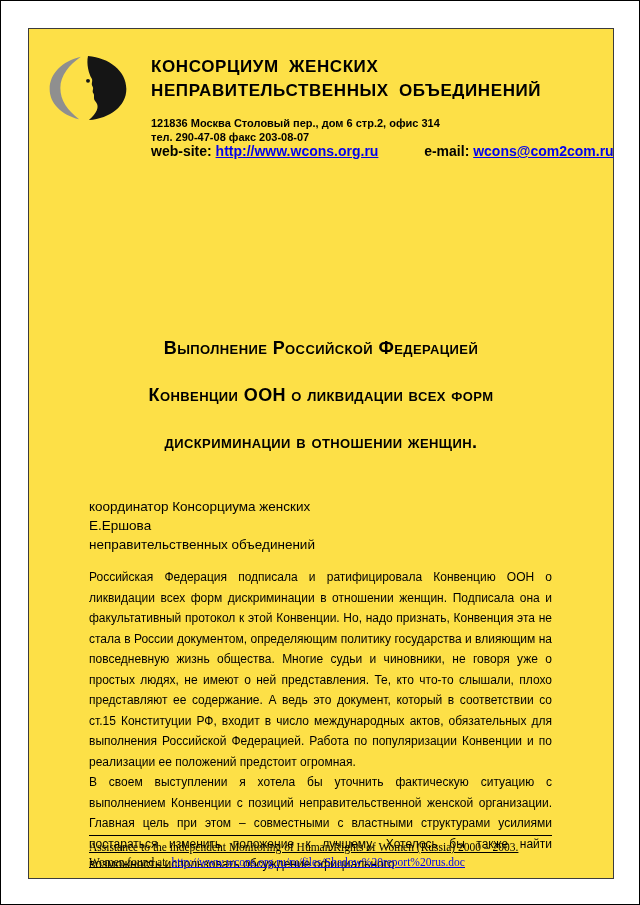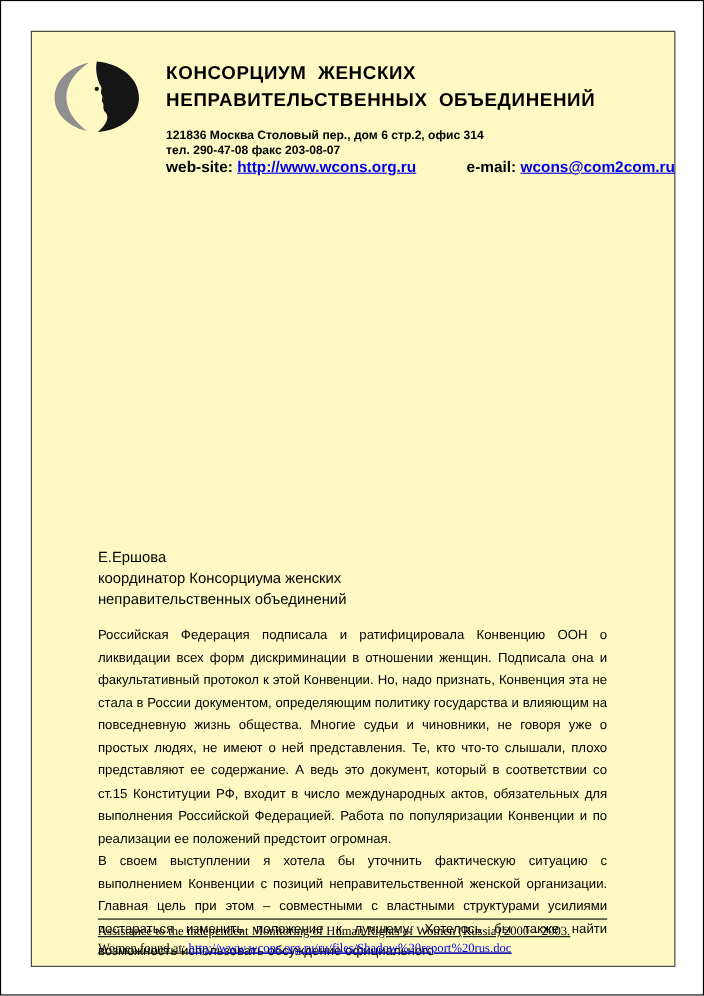--- a/index.html
+++ b/index.html
@@ -12,21 +12,21 @@
     color: #000000;
     position: relative;
   }
   .page {
     position: absolute;
     left: 27px;
     top: 27px;
     width: 586px;
     height: 851px;
     border: 1px solid #3c3c3c;
-    background: #fef9c3;
+    background: #fde047;
   }
   
   .letterhead {
     position: absolute;
     top: 26px;
     left: 14px;
     right: 36px;
     display: flex;
     gap: 18px;
   }
@@ -131,24 +131,29 @@
           <span>web-site:</span>
           <a class="link">http://www.wcons.org.ru</a>
           <span class="contact-spacer"></span>
           <span>e-mail:</span>
           <a class="link">wcons@com2com.ru</a>
         </div>
       </div>
     </div>
   </div>
 
+  <div class="doc-title">
+    <div>Выполнение Российской Федерацией</div>
+    <div>Конвенции ООН о ликвидации всех форм</div>
+    <div>дискриминации в отношении женщин.</div>
+  </div>
 
   <div class="author">
+    <div>координатор Консорциума женских</div>
     <div>Е.Ершова</div>
-    <div>координатор Консорциума женских</div>
     <div>неправительственных объединений</div>
   </div>
 
   <div class="body-text">
     <p>Российская Федерация подписала и ратифицировала Конвенцию ООН о ликвидации всех форм дискриминации в отношении женщин. Подписала она и факультативный протокол к этой Конвенции. Но, надо признать, Конвенция эта не стала в России документом, определяющим политику государства и влияющим на повседневную жизнь общества. Многие судьи и чиновники, не говоря уже о простых людях, не имеют о ней представления. Те, кто что-то слышали, плохо представляют ее содержание. А ведь это документ, который в соответствии со ст.15 Конституции РФ, входит в число международных актов, обязательных для выполнения Российской Федерацией. Работа по популяризации Конвенции и по реализации ее положений предстоит огромная.</p>
     <p>В своем выступлении я хотела бы уточнить фактическую ситуацию с выполнением Конвенции с позиций неправительственной женской организации. Главная цель при этом – совместными с властными структурами усилиями постараться изменить положение к лучшему. Хотелось бы также найти возможность использовать обсуждение официального</p>
   </div>
 
   <div class="footer">
     <div>Assistance to the independent Monitoring of Human Rights of Women (Russia) 2000 – 2003.</div>

